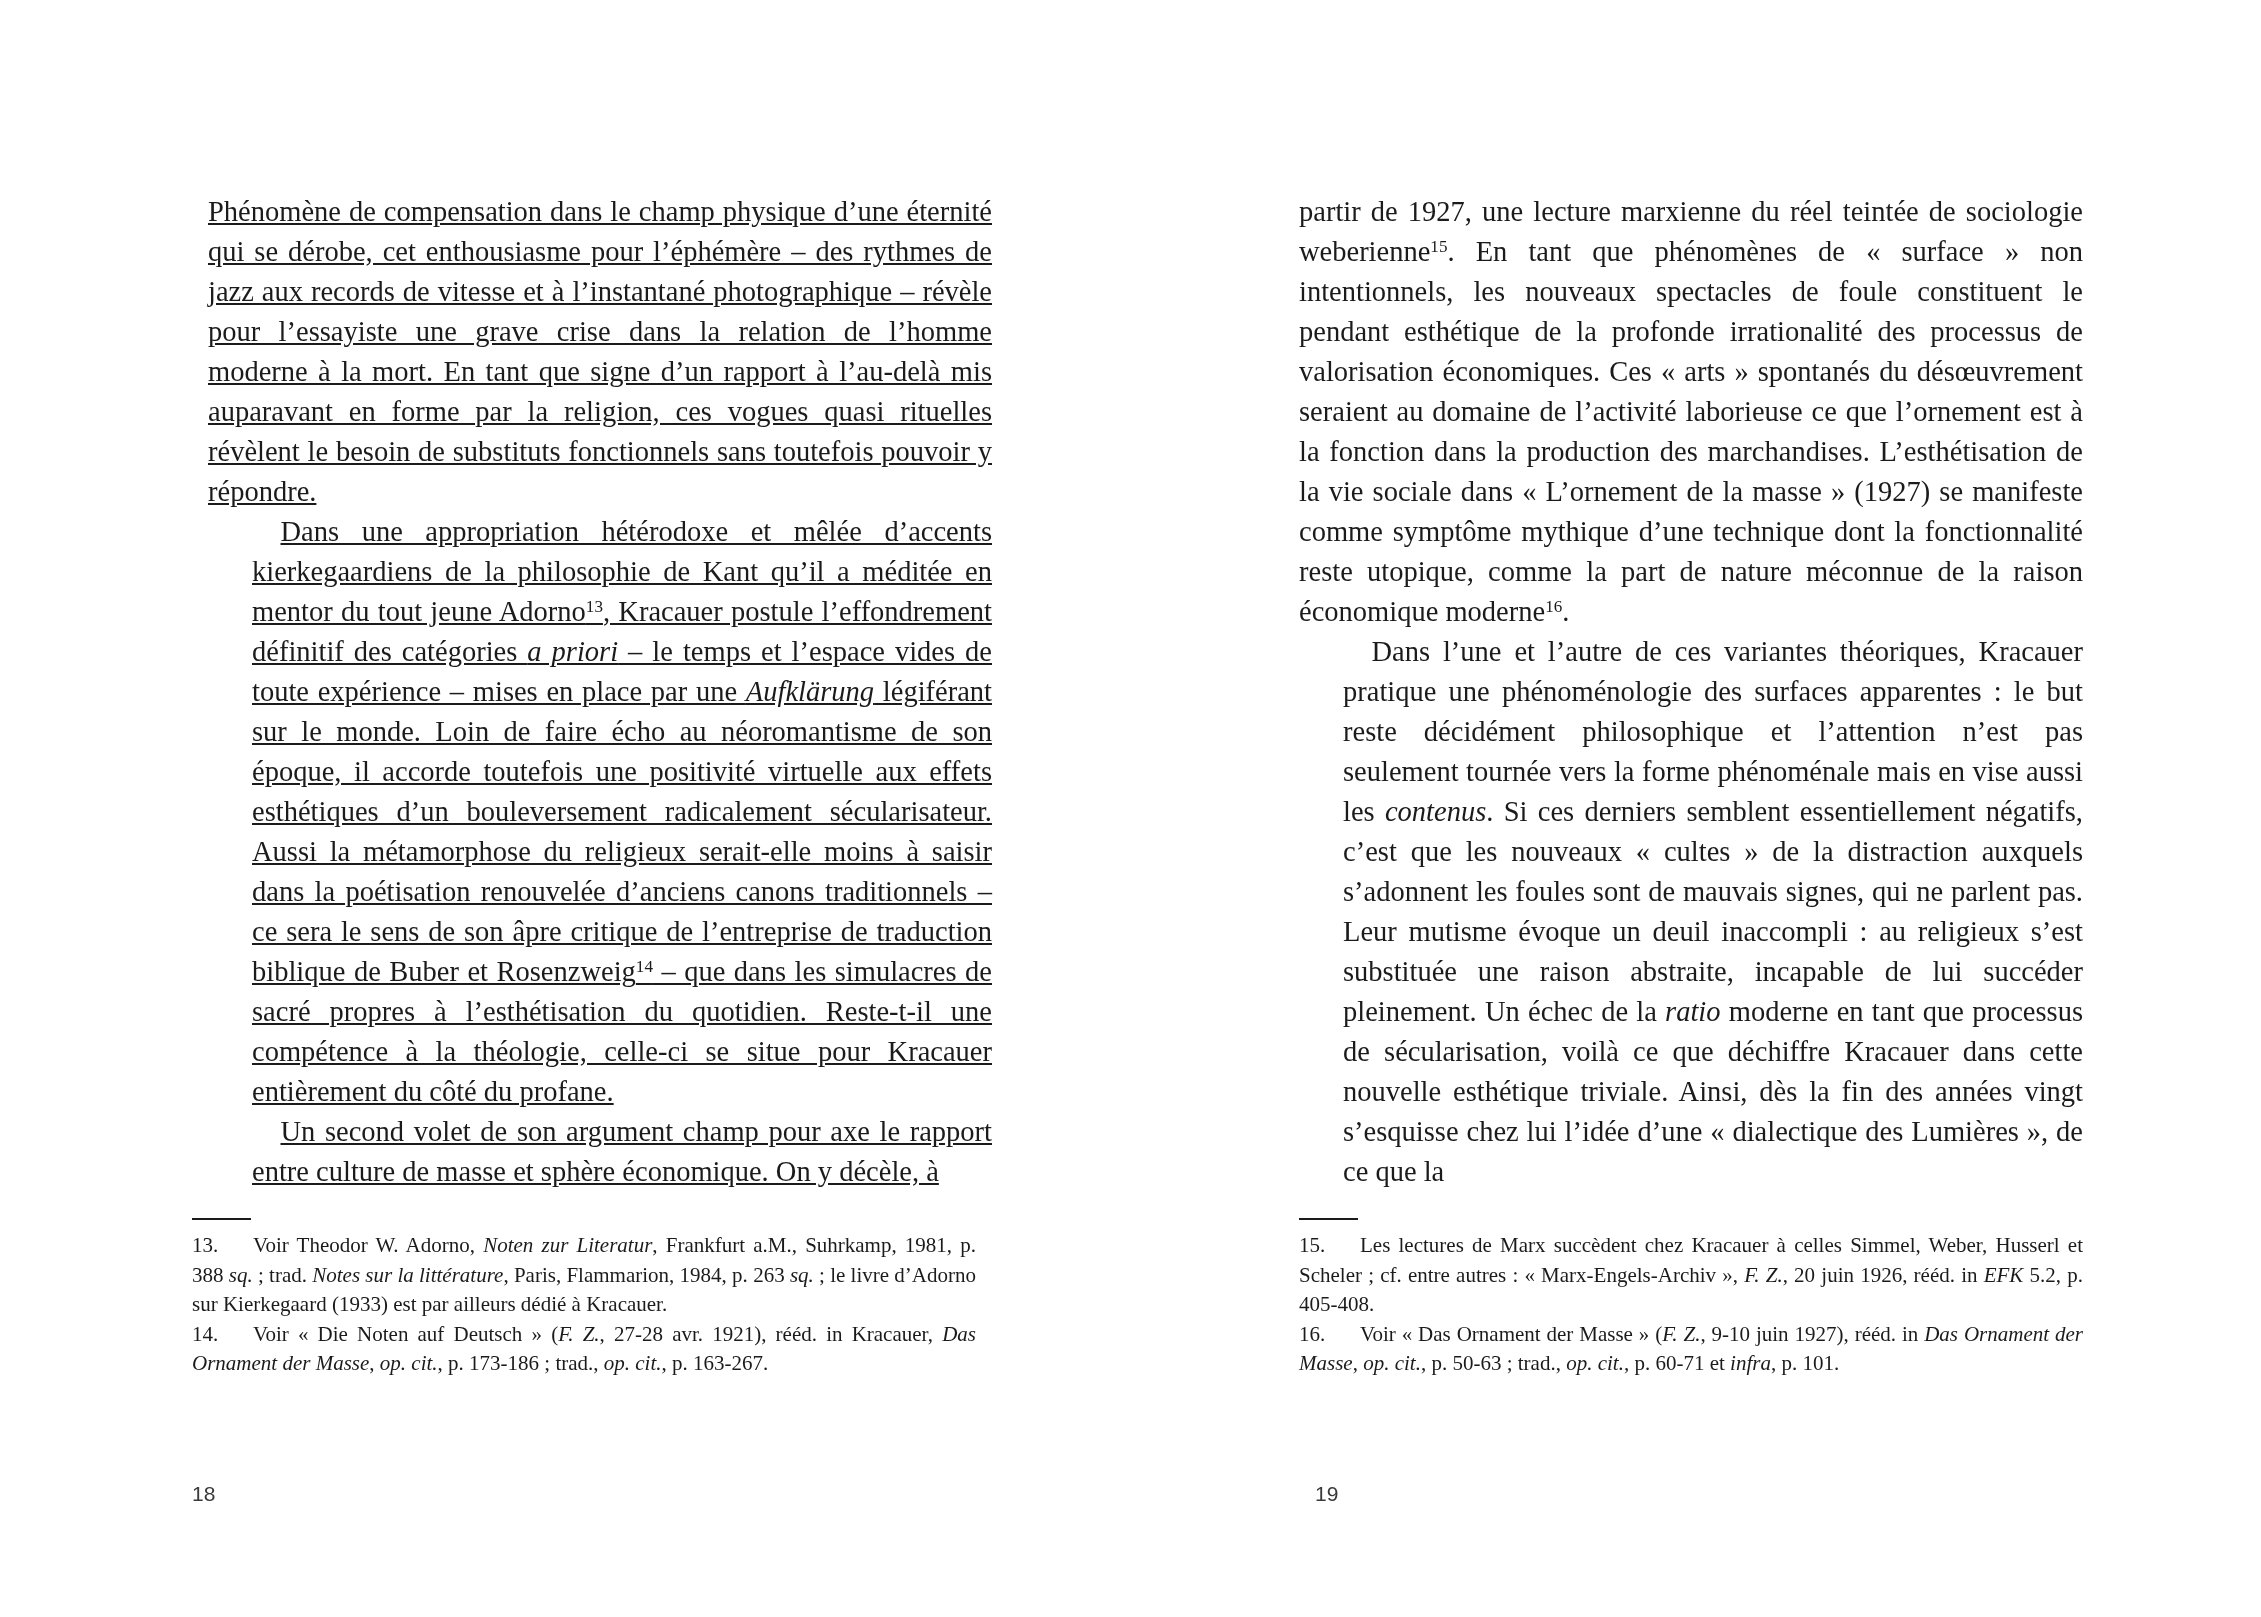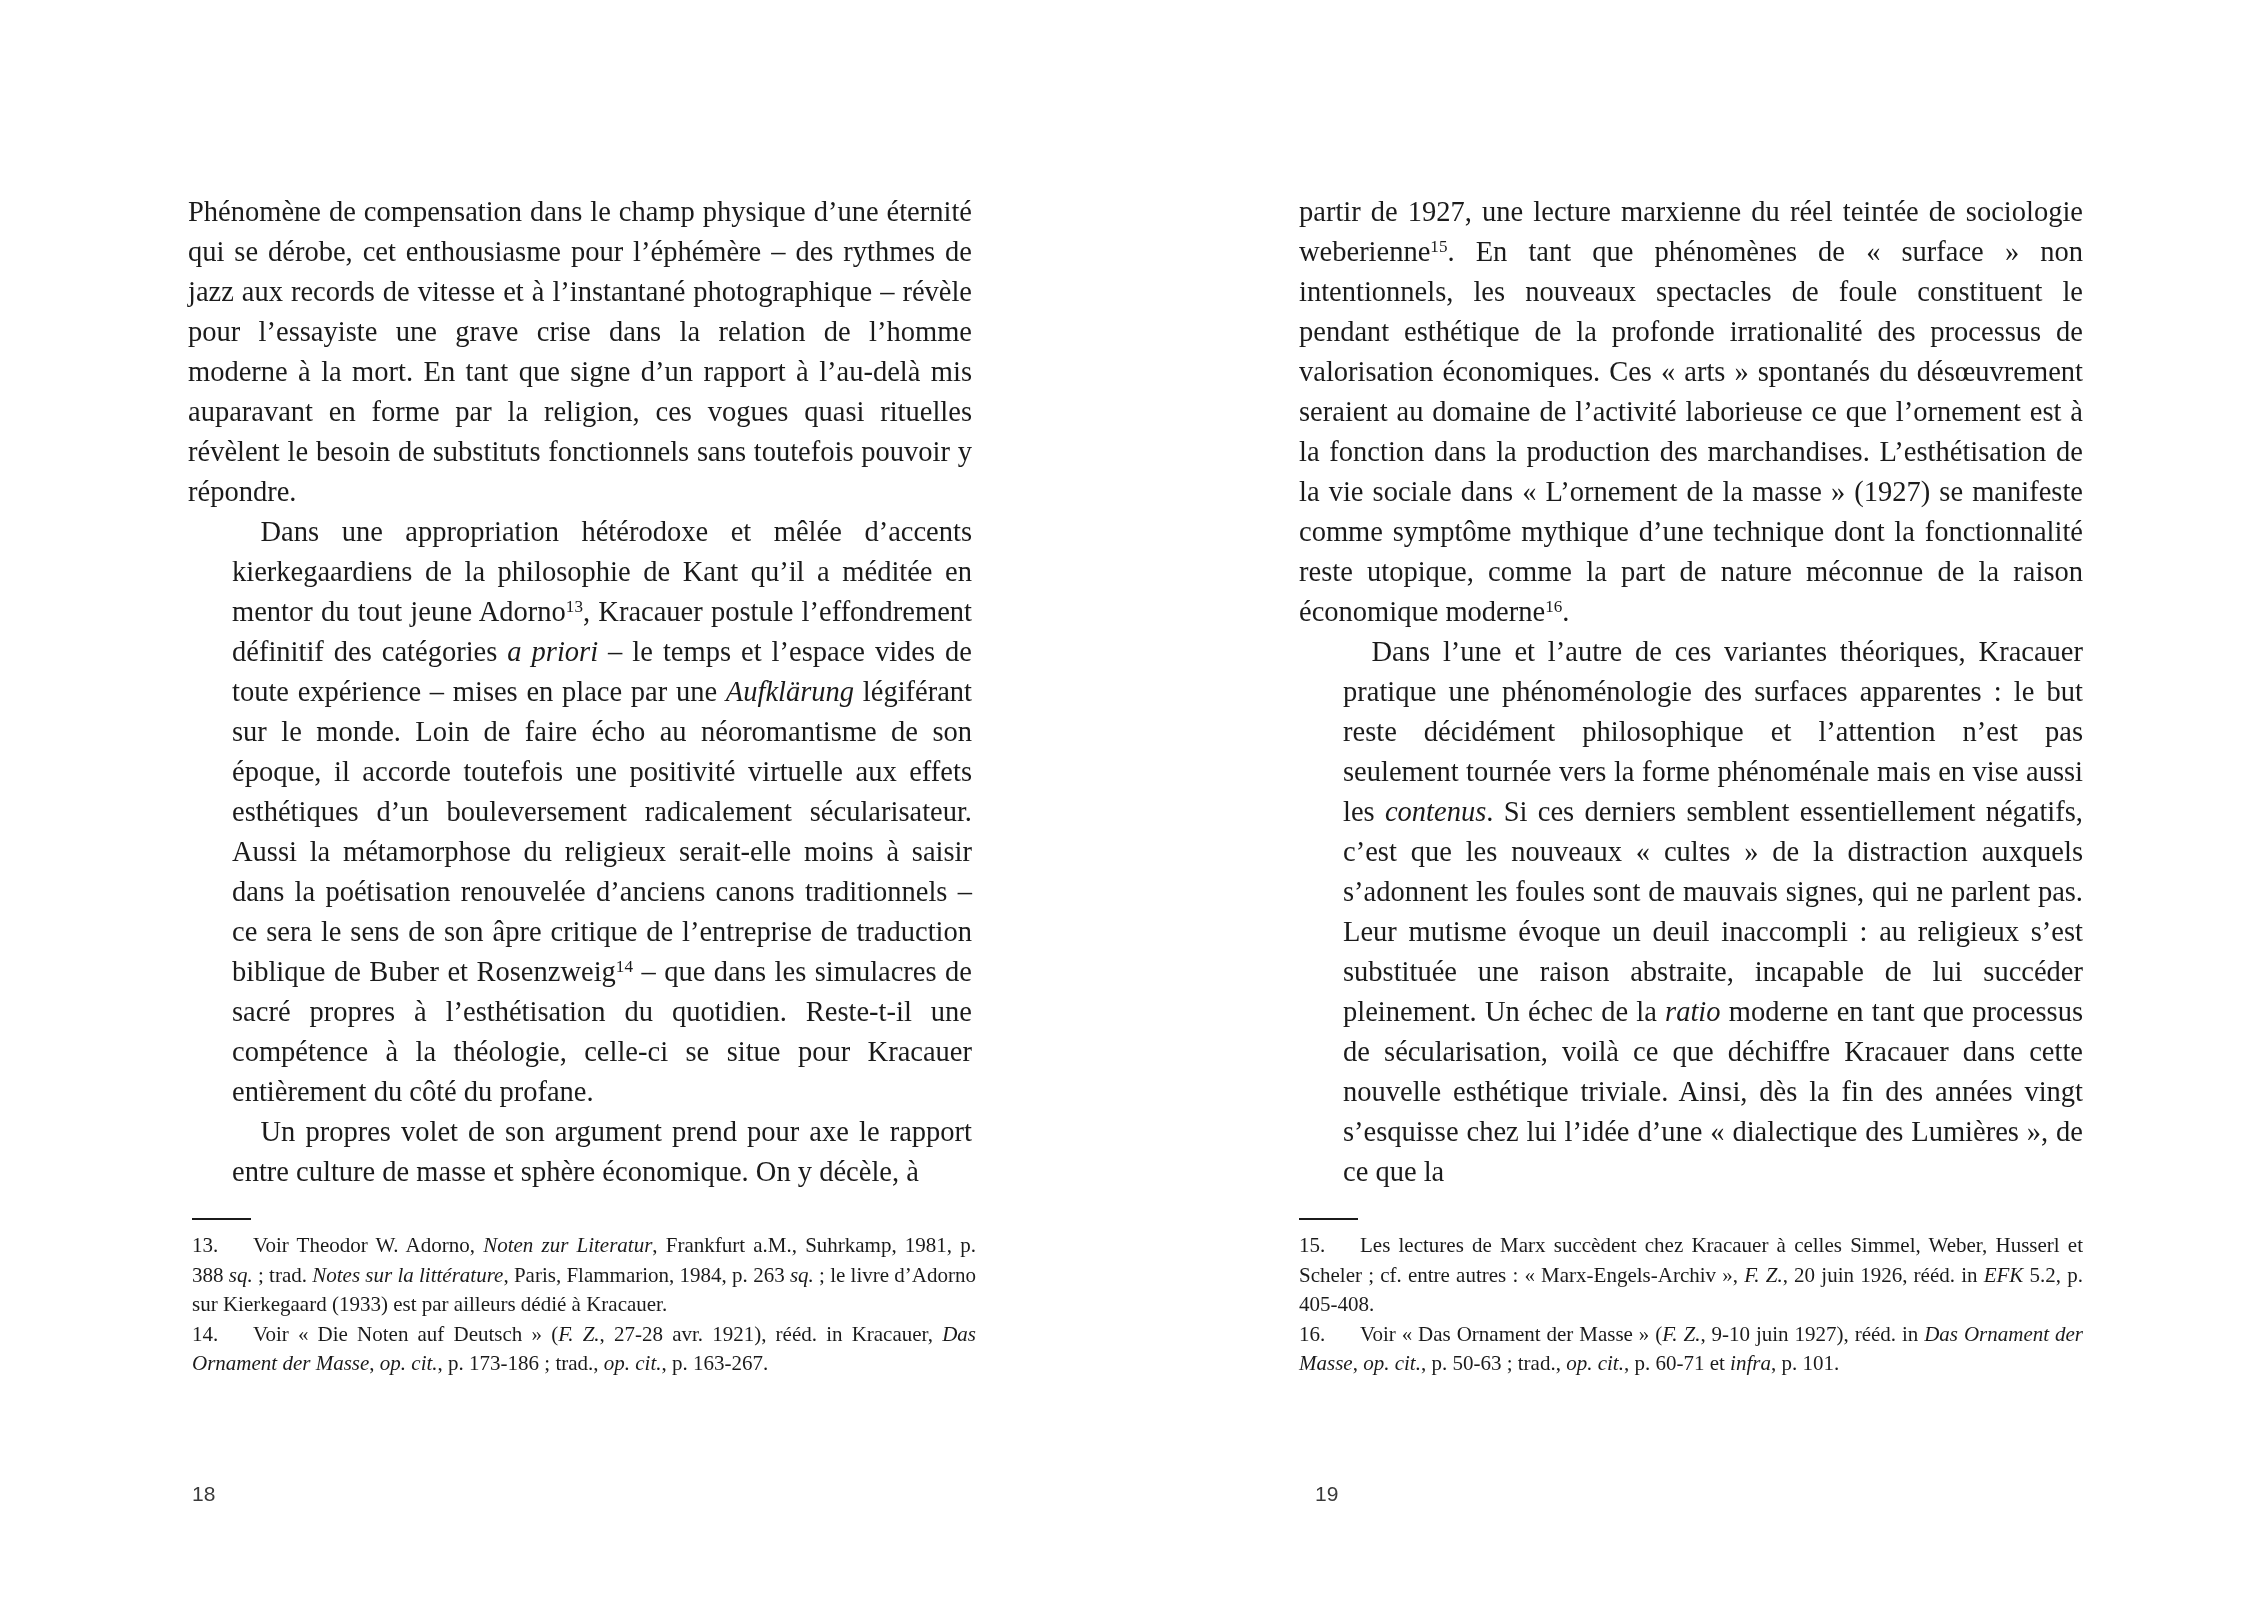--- a/index.html
+++ b/index.html
@@ -19,21 +19,21 @@
   .body-text {
     position: absolute;
     top: 192px;
     width: 784px;
     font-size: 28.5px;
     line-height: 40px;
     text-align: justify;
     hyphens: auto;
     -webkit-hyphens: auto;
   }
-  .page-left  .body-text { left: 188px; }
+  .page-left  .body-text { left: 208px; text-decoration: underline; }
   .page-right .body-text { left: 168px; } 
 
   p.para { margin: 0; }
   p.para.indent { text-indent: 28.5px; margin-left: 44px; }
 
   .it { font-style: italic; }
   sup.fnref {
     font-size: 60%;
     line-height: 0;
     vertical-align: baseline;
@@ -77,21 +77,21 @@
 </style>
 </head>
 <body>
 
 <div class="spread">
 
   <section class="page page-left">
     <div class="body-text">
       <p class="para"><span>Phénomène de compensation dans le champ physique d’une éternité qui se dérobe, cet enthousiasme pour l’éphémère – des rythmes de jazz aux records de vitesse et à l’instantané photographique – révèle pour l’essayiste une grave crise dans la relation de l’homme moderne à la mort. En tant que signe d’un rapport à l’au-delà mis auparavant en forme par la religion, ces vogues quasi rituelles révèlent le besoin de substituts fonctionnels sans toutefois pouvoir y répondre.</span></p>
       <p class="para indent"><span>Dans une appropriation hétérodoxe et mêlée d’accents kierkegaardiens de la philosophie de Kant qu’il a méditée en mentor du tout jeune Adorno</span><sup class="fnref">13</sup><span>, Kracauer postule l’effondrement définitif des catégories </span><span class="it">a priori</span><span> – le temps et l’espace vides de toute expérience – mises en place par une </span><span class="it">Aufklärung</span><span> légiférant sur le monde. Loin de faire écho au néoromantisme de son époque, il accorde toutefois une positivité virtuelle aux effets esthétiques d’un bouleversement radicalement sécularisateur. Aussi la métamorphose du religieux serait-elle moins à saisir dans la poétisation renouvelée d’anciens canons traditionnels – ce sera le sens de son âpre critique de l’entreprise de traduction biblique de Buber et Rosenzweig</span><sup class="fnref">14</sup><span> – que dans les simulacres de sacré propres à l’esthétisation du quotidien. Reste-t-il une compétence à la théologie, celle-ci se situe pour Kracauer entièrement du côté du profane.</span></p>
-      <p class="para indent"><span>Un propres volet de son argument prend pour axe le rapport entre culture de masse et sphère économique. On y décèle, à</span></p>
+      <p class="para indent"><span>Un second volet de son argument champ pour axe le rapport entre culture de masse et sphère économique. On y décèle, à</span></p>
     </div>
 
     <div class="footnotes">
       <div class="fn-rule"></div>
       <p class="footnote"><span class="fn-num">13.</span><span><span>Voir Theodor W. Adorno, </span><span class="it">Noten zur Literatur</span><span>, Frankfurt a.M., Suhrkamp, 1981, p. 388 </span><span class="it">sq.</span><span> ; trad. </span><span class="it">Notes sur la littérature</span><span>, Paris, Flammarion, 1984, p. 263 </span><span class="it">sq.</span><span> ; le livre d’Adorno sur Kierkegaard (1933) est par ailleurs dédié à Kracauer.</span></span></p>
       <p class="footnote"><span class="fn-num">14.</span><span><span>Voir « Die Noten auf Deutsch » (</span><span class="it">F. Z.</span><span>, 27-28 avr. 1921), rééd. in Kracauer, </span><span class="it">Das Ornament der Masse</span><span>, </span><span class="it">op. cit.</span><span>, p. 173-186 ; trad., </span><span class="it">op. cit.</span><span>, p. 163-267.</span></span></p>
     </div>
 
     <div class="page-number">18</div>
   </section>

